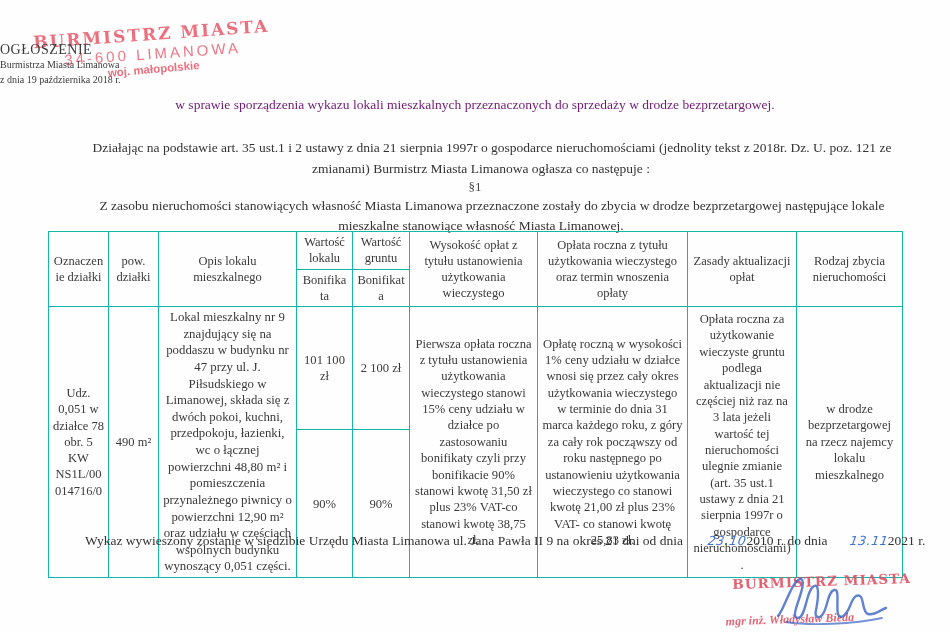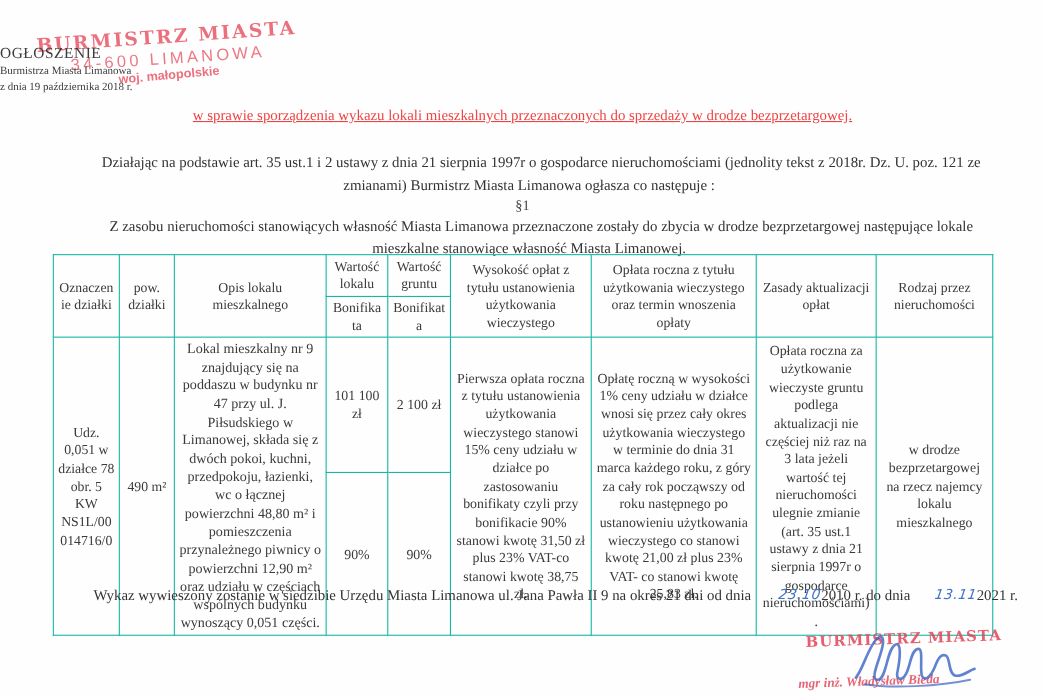--- a/index.html
+++ b/index.html
@@ -19,21 +19,21 @@
     text-align: center;
     white-space: nowrap;
   }
   .stamp-top .l1 { font-family: "DejaVu Serif", serif; font-size: 17px; letter-spacing: 2px; font-weight: 600; opacity: .9; }
   .stamp-top .l2 { font-family: "Liberation Sans", sans-serif; font-size: 15px; letter-spacing: 3px; margin-top: 1px; opacity: .85; }
   .stamp-top .l3 { font-family: "Liberation Sans", sans-serif; font-size: 11.5px; font-weight: bold; margin-top: 1px; transform: rotate(-1deg); opacity: .9; }
   
   .doc-header { position: absolute; left: 0; top: 42px; width: 100%; text-align: left; font-weight: normal; }
   .doc-header .t1 { font-size: 14px; letter-spacing: .5px; }
   .doc-header .t2, .doc-header .t3 { font-size: 10px; line-height: 1.45; }
-  .subject { position: absolute; left: 0; top: 97px; width: 100%; text-align: center; font-size: 13.5px; color: #ef4444; text-decoration: underline; }
+  .subject { position: absolute; left: 0; top: 97px; width: 100%; text-align: center; font-size: 13.5px; color: #701a75; }
   
   .para { position: absolute; left: 63px; width: 836px; font-size: 13.5px; line-height: 1.55; text-indent: 22px; color: #333; text-align: center; }
   .p-intro { top: 138px; }
   .section-mark { position: absolute; left: 0; top: 179px; width: 100%; text-align: center; font-size: 13px; color: #444; }
   .p-section { top: 196px; line-height: 1.45; }
   
   table.wykaz {
     position: absolute; left: 48px; top: 231px;
     width: 854px; border-collapse: collapse; table-layout: fixed;
     font-size: 12.5px; color: #3a3a3a;
@@ -103,21 +103,21 @@
   <tbody>
       <tr style="height:32px">
     <th class="hdr" rowspan="2">Oznaczenie działki</th>
     <th class="hdr" rowspan="2">pow. działki</th>
     <th class="hdr" rowspan="2">Opis lokalu mieszkalnego</th>
     <th class="hdr">Wartość lokalu</th>
     <th class="hdr">Wartość gruntu</th>
     <th class="hdr" rowspan="2">Wysokość opłat z tytułu ustanowienia użytkowania wieczystego</th>
     <th class="hdr" rowspan="2">Opłata roczna z tytułu użytkowania wieczystego oraz termin wnoszenia opłaty</th>
     <th class="hdr" rowspan="2">Zasady aktualizacji opłat</th>
-    <th class="hdr" rowspan="2">Rodzaj przez nieruchomości</th>
+    <th class="hdr" rowspan="2">Rodzaj zbycia nieruchomości</th>
   </tr>
   <tr style="height:30px">
     <th class="hdr">Bonifikata</th>
     <th class="hdr">Bonifikata</th>
   </tr>
   <tr style="height:97px">
     <td class="c-left" rowspan="2">Udz. 0,051 w działce 78 obr. 5 KW NS1L/00 014716/0</td>
     <td rowspan="2">490 m²</td>
     <td class="c-left c-top desc" rowspan="2">Lokal mieszkalny nr 9 znajdujący się na poddaszu w budynku nr 47 przy ul. J. Piłsudskiego w Limanowej, składa się z dwóch pokoi, kuchni, przedpokoju, łazienki, wc o łącznej powierzchni 48,80 m² i pomieszczenia przynależnego piwnicy o powierzchni 12,90 m² oraz udziału w częściach wspólnych budynku wynoszący 0,051 części.</td>
     <td class="val">101 100 zł</td>

